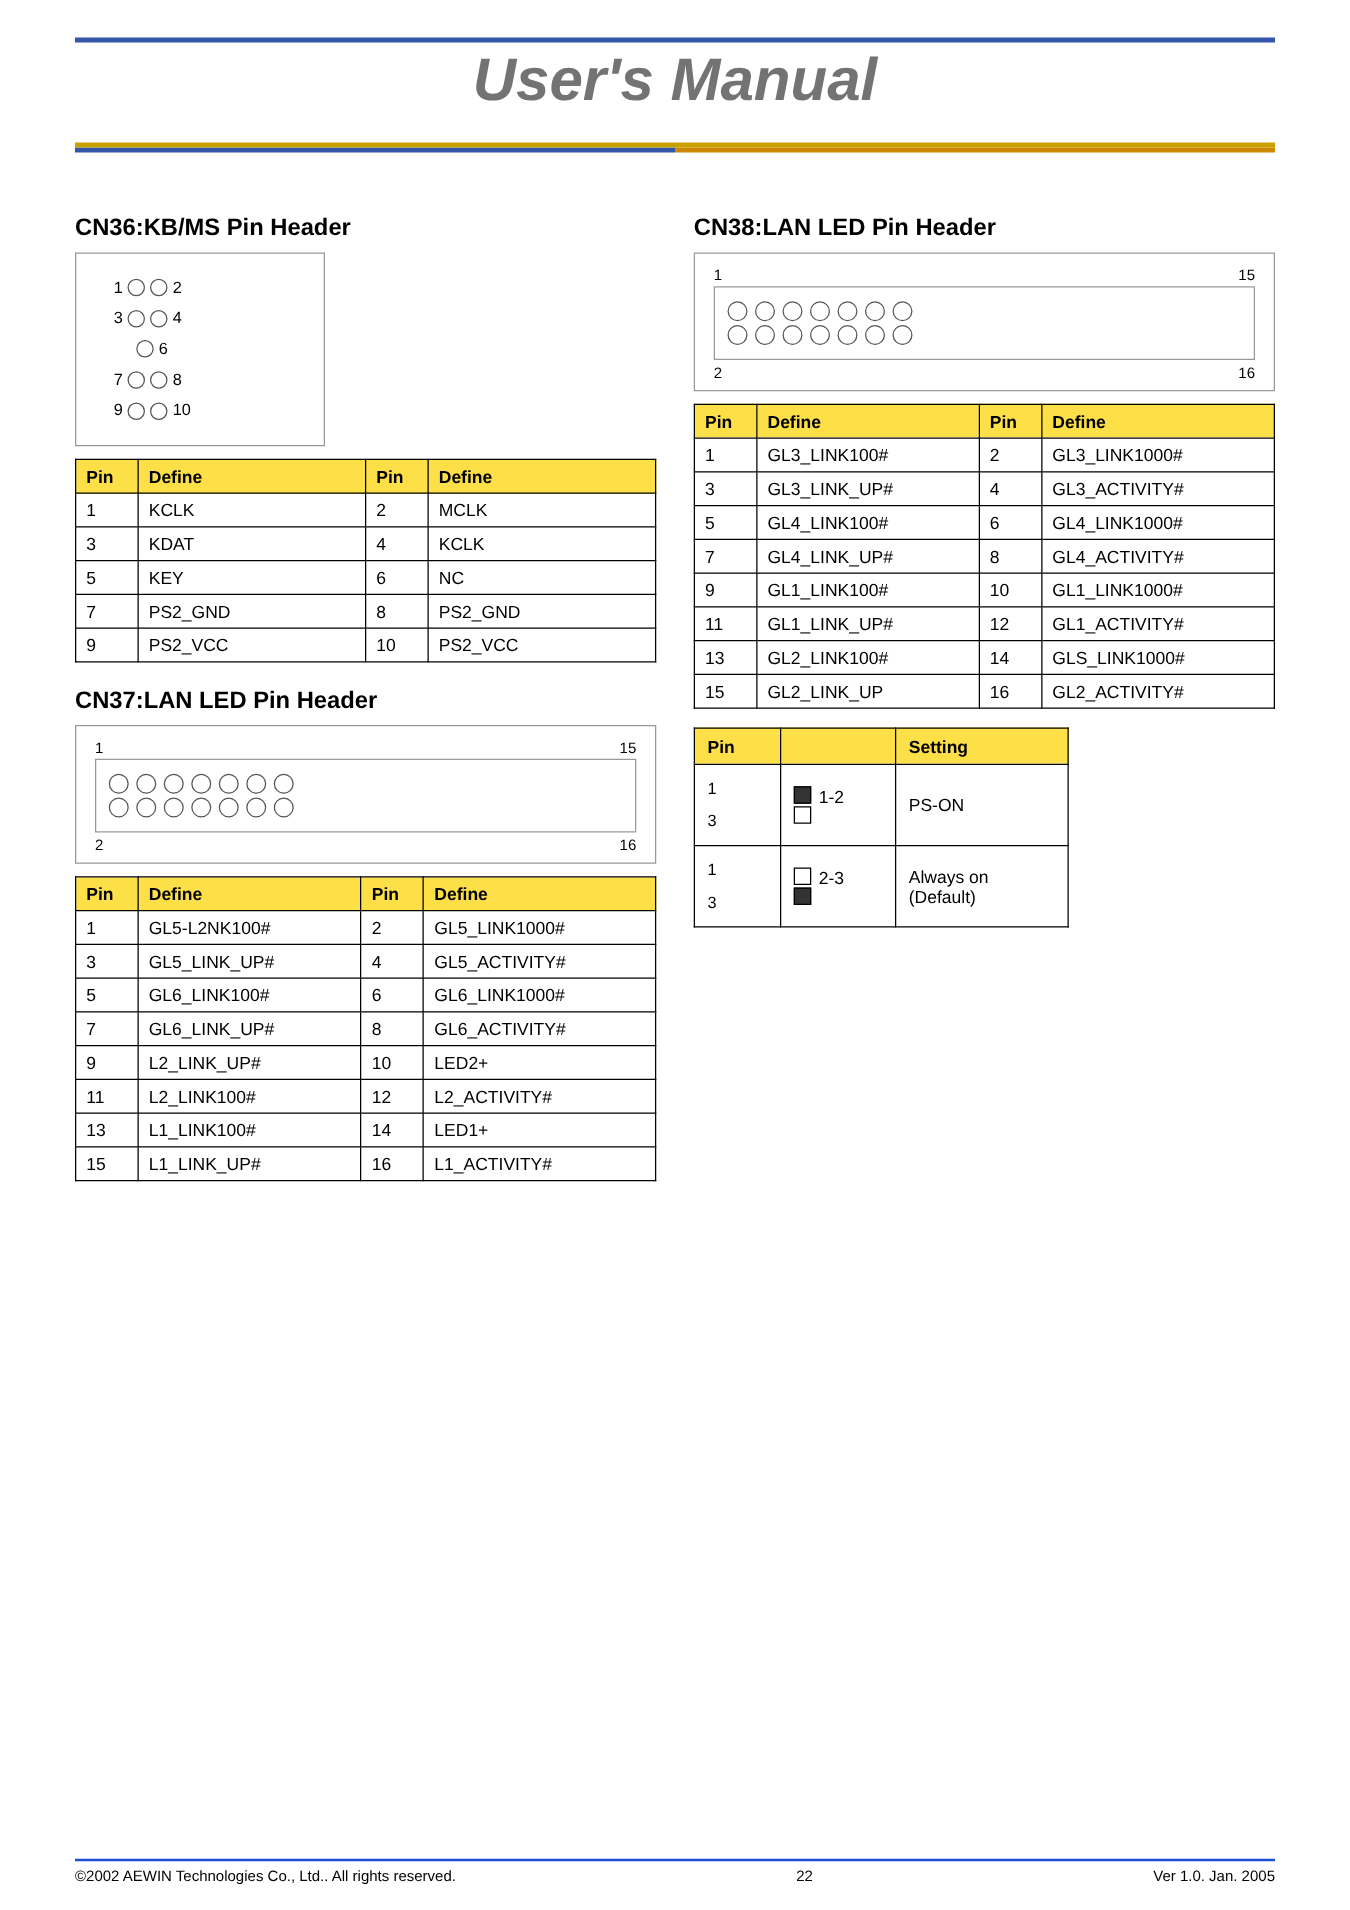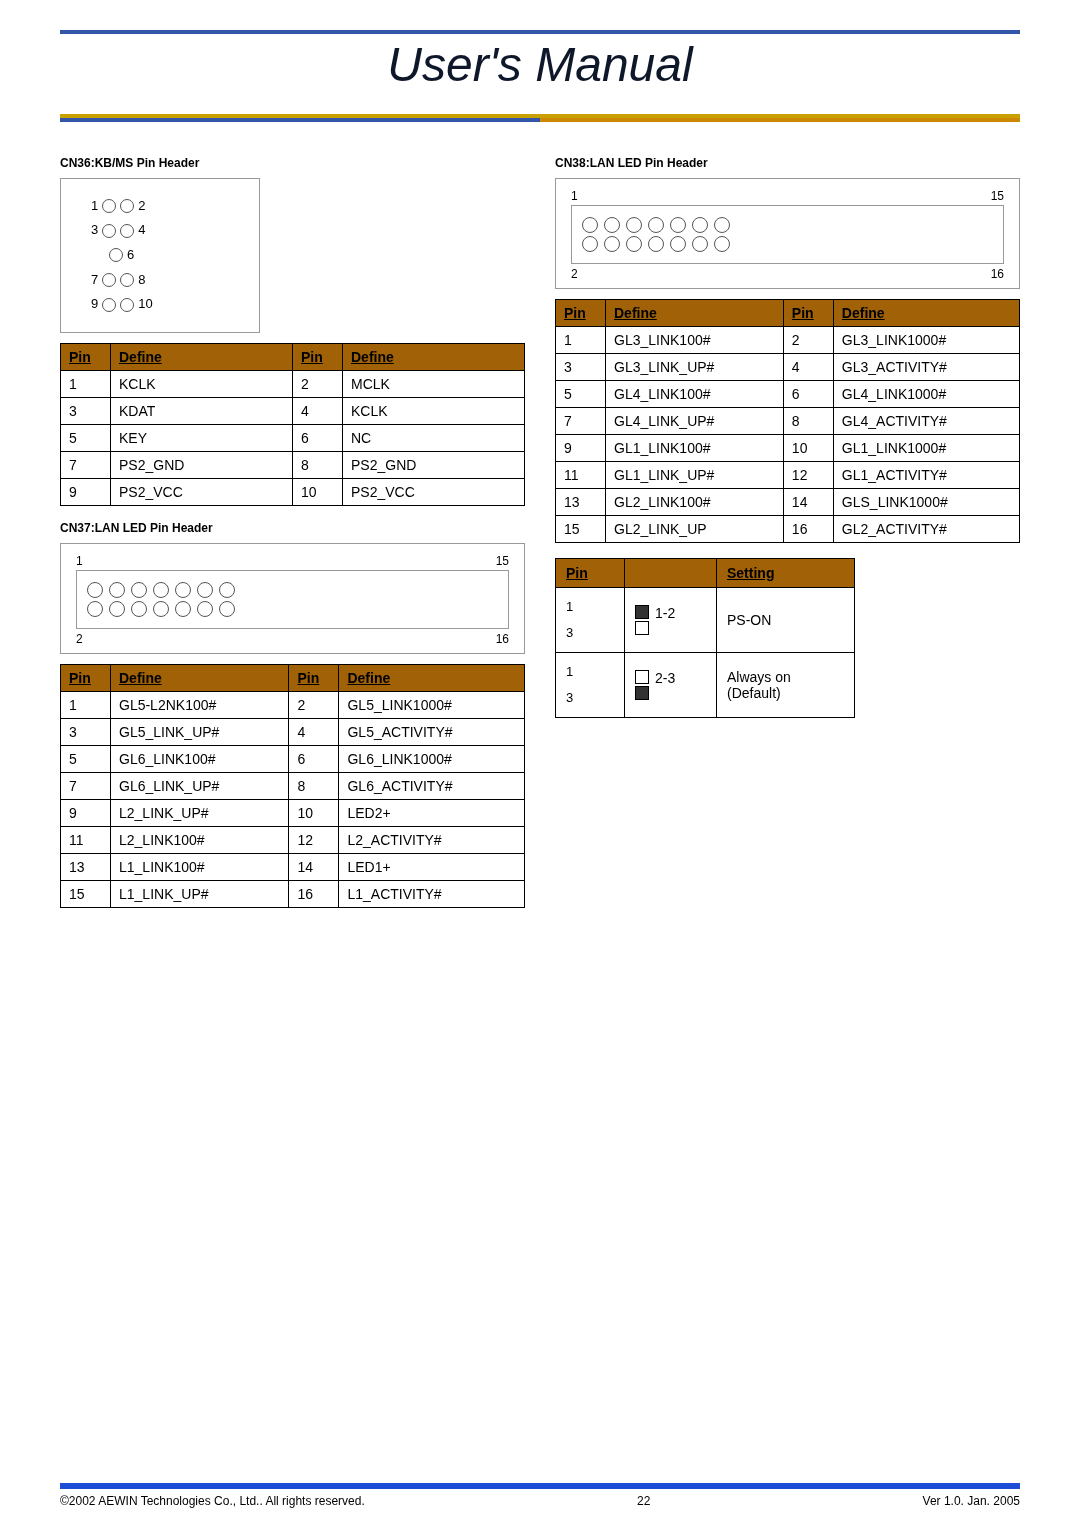--- a/index.html
+++ b/index.html
@@ -28,22 +28,22 @@
     }
     .header::before {
       content: '';
       display: block;
       height: 4px;
       background: #3355aa;
       margin-bottom: 2px;
     }
     .header-title {
       font-size: 48px;
-      font-weight: normal;
-      color: #0f172a;
+      font-weight: bold;
+      color: #737373;
       font-style: italic;
       line-height: 1.2;
       padding-bottom: 10px;
     }
     .header-underline {
       height: 4px;
       background: linear-gradient(to right, #3355aa 50%, #cc8800 50%);
       margin-bottom: 30px;
     }
     
@@ -53,24 +53,24 @@
       margin-top: 20px;
     }
     .col-left {
       flex: 1;
     }
     .col-right {
       flex: 1;
     }
     
     .section-title {
-      font-size: 12px;
+      font-size: 19px;
       font-weight: bold;
       margin-bottom: 8px;
-      margin-top: 4px;
+      margin-top: 20px;
     }
     
     .connector-diagram {
       border: 1px solid #999;
       padding: 10px 20px;
       margin-bottom: 10px;
       display: inline-block;
       min-width: 200px;
       background: #fff;
     }
@@ -126,43 +126,42 @@
       margin-bottom: 15px;
     }
     th, td {
       border: 1px solid #000;
       padding: 5px 8px;
       text-align: left;
       font-size: 14px;
     }
     th {
       font-weight: bold;
-      background: #a16207;
-      text-decoration: underline;
+      background: #fde047;
     }
     td {
       background: #fff;
     }
     .pin-col {
       width: 50px;
       font-weight: bold;
     }
     .define-col {
       width: auto;
     }
     
     .footer {
       position: absolute;
       bottom: 20px;
       left: 60px;
       right: 60px;
       display: flex;
       justify-content: space-between;
       font-size: 12px;
-      border-top: 6px solid #1d4ed8;
+      border-top: 2px solid #1d4ed8;
       padding-top: 5px;
     }
     
     .jp1-table {
       border-collapse: collapse;
     }
     .jp1-table th, .jp1-table td {
       border: 1px solid #000;
       padding: 6px 10px;
       font-size: 14px;

